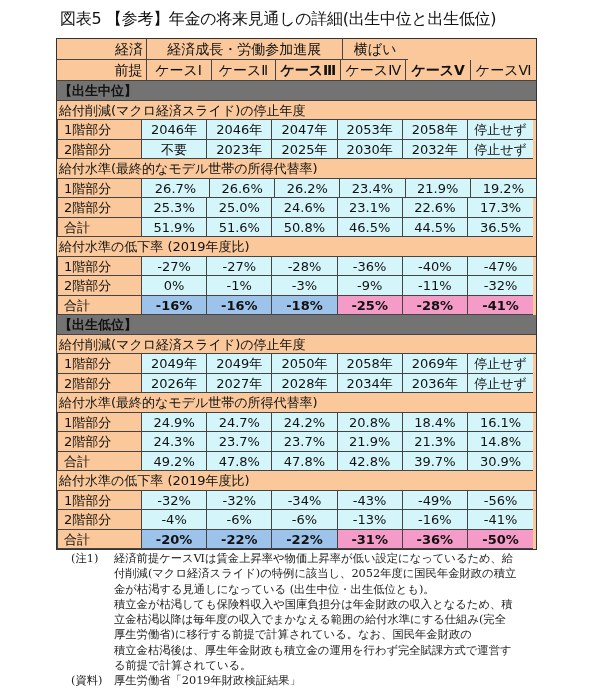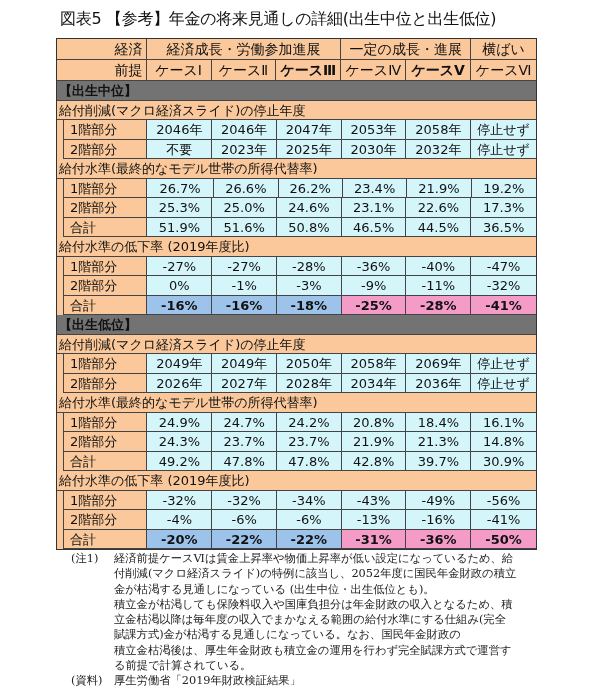--- a/index.html
+++ b/index.html
@@ -11,41 +11,40 @@
   .hdr { height:21px; line-height:21px; font-size:14px; }
   .cell { box-sizing:border-box; border-right:1px solid #444; border-bottom:1px solid #444; text-align:center; white-space:nowrap; overflow:hidden; }
   .cell:last-child { border-right:none; }
   .lbl0 { width:90px; text-align:right; padding-right:3px; }
   .dcol { width:65.2px; }
   .span3 { width:195.6px; }
   .span2 { width:130.4px; }
   .bold { font-weight:bold; }
   .yellow { background:#737373; border-bottom:1px solid #444; padding-left:2px; font-weight:bold; }
   .sec { border-bottom:1px solid #444; padding-left:2px; background:#fac89a; }
-  .sub { display:flex; margin-left:6px; border-left:1px solid #444; }
+  .sub { display:flex; border-left:1px solid #444; }
   .sublbl { width:84px; text-align:left; padding-left:6px; background:#fac89a; }
   .val { background:#d4f6fb; }
   .blue { background:#9dc3ea; font-weight:bold; }
   .pink { background:#f49bc8; font-weight:bold; }
   .notes { position:absolute; left:71px; top:551px; width:490px; font-family:"DejaVu Serif","Liberation Serif",serif; font-size:11.3px; line-height:15.3px; color:#222; }
   .note-row { display:flex; }
   .note-tag { width:43px; flex:none; }
   .note-body { flex:1; }
 </style>
 </head>
 <body>
 
 <div class="title">図表5 【参考】年金の将来見通しの詳細(出生中位と出生低位)</div>
 
 <div class="tbl">
 
   <div class="row hdr">
     <div class="cell lbl0" style="width:90px">経済</div>
     <div class="cell span3">経済成長・労働参加進展</div>
-    <div class="cell span2">一定の成長・進展</div>
     <div class="cell dcol">横ばい</div>
   </div>
 
   <div class="row hdr">
     <div class="cell lbl0">前提</div>
     <div class="cell dcol">ケースⅠ</div>
     <div class="cell dcol">ケースⅡ</div>
     <div class="cell dcol bold">ケースⅢ</div>
     <div class="cell dcol">ケースⅣ</div>
     <div class="cell dcol bold">ケースⅤ</div>
@@ -224,21 +223,21 @@
     <div class="note-row">
       <span class="note-tag"></span>
       <span class="note-body">積立金が枯渇しても保険料収入や国庫負担分は年金財政の収入となるため、積</span>
     </div>
     <div class="note-row">
       <span class="note-tag"></span>
       <span class="note-body">立金枯渇以降は毎年度の収入でまかなえる範囲の給付水準にする仕組み(完全</span>
     </div>
     <div class="note-row">
       <span class="note-tag"></span>
-      <span class="note-body">賦課方式)金が枯渇する見通しになっている。なお、国民年金財政の</span>
+      <span class="note-body">厚生労働省)に移行する前提で計算されている。なお、国民年金財政の</span>
     </div>
     <div class="note-row">
       <span class="note-tag"></span>
       <span class="note-body">積立金枯渇後は、厚生年金財政も積立金の運用を行わず完全賦課方式で運営す</span>
     </div>
     <div class="note-row">
       <span class="note-tag"></span>
       <span class="note-body">る前提で計算されている。</span>
     </div>
     <div class="note-row">

